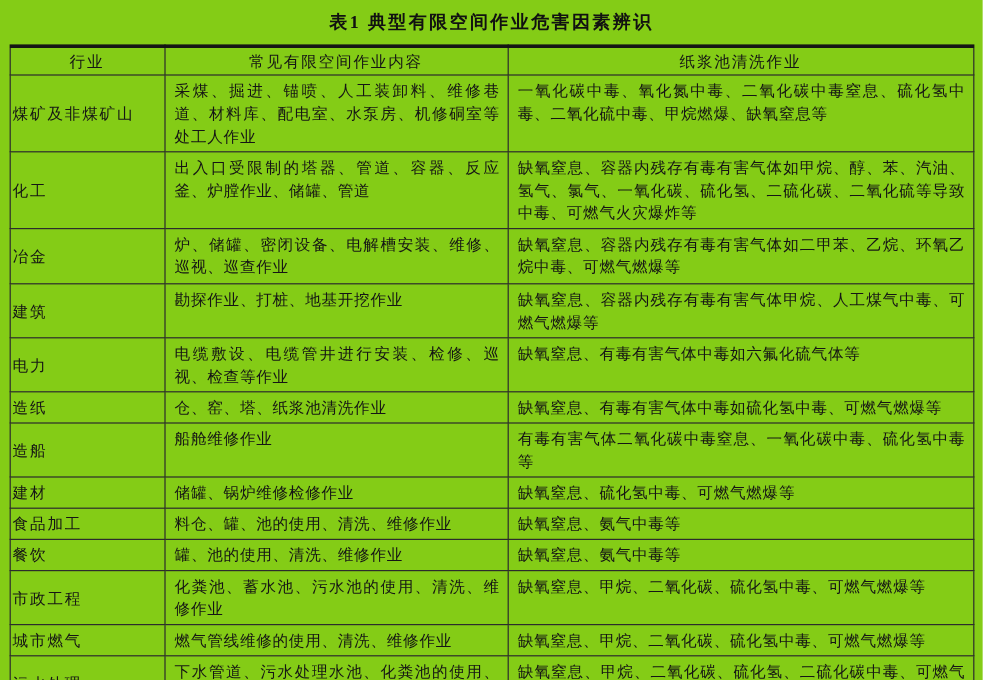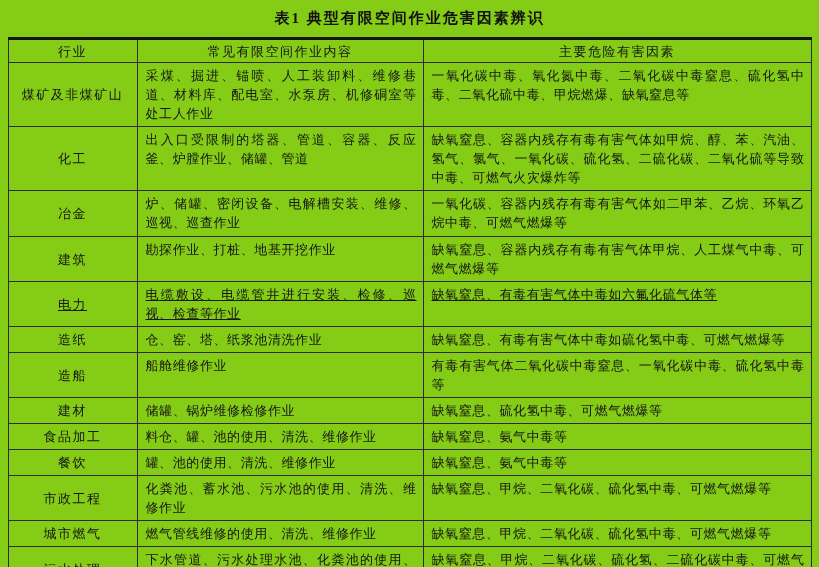--- a/index.html
+++ b/index.html
@@ -38,37 +38,36 @@
     font-weight:normal;
     color:#151515;
   }
   th {
     text-align:center;
     vertical-align:middle;
     letter-spacing:1.5px;
     height:24px;
   }
   td.industry {
-    text-align:center;
     vertical-align:middle;
     letter-spacing:1.5px;
     padding:2px 2px;
   }
   td.content, td.hazards {
     text-align:justify;
     vertical-align:top;
     padding:3px 6px 3px 8px;
     letter-spacing:0.6px;
   }
   
   tbody tr:nth-child(1)  { height:42px; }
   tbody tr:nth-child(2)  { height:56px; }
   tbody tr:nth-child(3)  { height:46px; }
   tbody tr:nth-child(4)  { height:36px; }
-  tbody tr:nth-child(5)  { height:40px;text-decoration:underline; }
+  tbody tr:nth-child(5)  { height:40px; }
   tbody tr:nth-child(6)  { height:25px; }
   tbody tr:nth-child(7)  { height:23px; }
   tbody tr:nth-child(8)  { height:23px; }
   tbody tr:nth-child(9)  { height:25px;margin-left:28px; }
   tbody tr:nth-child(10) { height:25px;margin-top:47px; }
   tbody tr:nth-child(11) { height:27px; }
   tbody tr:nth-child(12) { height:25px; }
   tbody tr:nth-child(13) { height:39px; }
   tbody tr:nth-child(14) { height:44px; }
 </style>
@@ -82,38 +81,38 @@
   <table class="main">
     <colgroup>
         <col class="c1">
         <col class="c2">
         <col class="c3">
       </colgroup>
     <thead>
       <tr>
         <th>行业</th>
         <th>常见有限空间作业内容</th>
-        <th>主要危险有害因素</th>
+        <th>纸浆池清洗作业</th>
       </tr>
     </thead>
     <tbody>
       <tr>
         <td class="industry">煤矿及非煤矿山</td>
         <td class="content">采煤、掘进、锚喷、人工装卸料、维修巷道、材料库、配电室、水泵房、机修硐室等处工人作业</td>
         <td class="hazards">一氧化碳中毒、氧化氮中毒、二氧化碳中毒窒息、硫化氢中毒、二氧化硫中毒、甲烷燃爆、缺氧窒息等</td>
       </tr>
       <tr>
         <td class="industry">化工</td>
         <td class="content">出入口受限制的塔器、管道、容器、反应釜、炉膛作业、储罐、管道</td>
         <td class="hazards">缺氧窒息、容器内残存有毒有害气体如甲烷、醇、苯、汽油、氢气、氯气、一氧化碳、硫化氢、二硫化碳、二氧化硫等导致中毒、可燃气火灾爆炸等</td>
       </tr>
       <tr>
         <td class="industry">冶金</td>
         <td class="content">炉、储罐、密闭设备、电解槽安装、维修、巡视、巡查作业</td>
-        <td class="hazards">一氧化碳、容器内残存有毒有害气体如二甲苯、乙烷、环氧乙烷中毒、可燃气燃爆等</td>
+        <td class="hazards">缺氧窒息、容器内残存有毒有害气体如二甲苯、乙烷、环氧乙烷中毒、可燃气燃爆等</td>
       </tr>
       <tr>
         <td class="industry">建筑</td>
         <td class="content">勘探作业、打桩、地基开挖作业</td>
         <td class="hazards">缺氧窒息、容器内残存有毒有害气体甲烷、人工煤气中毒、可燃气燃爆等</td>
       </tr>
       <tr>
         <td class="industry">电力</td>
         <td class="content">电缆敷设、电缆管井进行安装、检修、巡视、检查等作业</td>
         <td class="hazards">缺氧窒息、有毒有害气体中毒如六氟化硫气体等</td>

